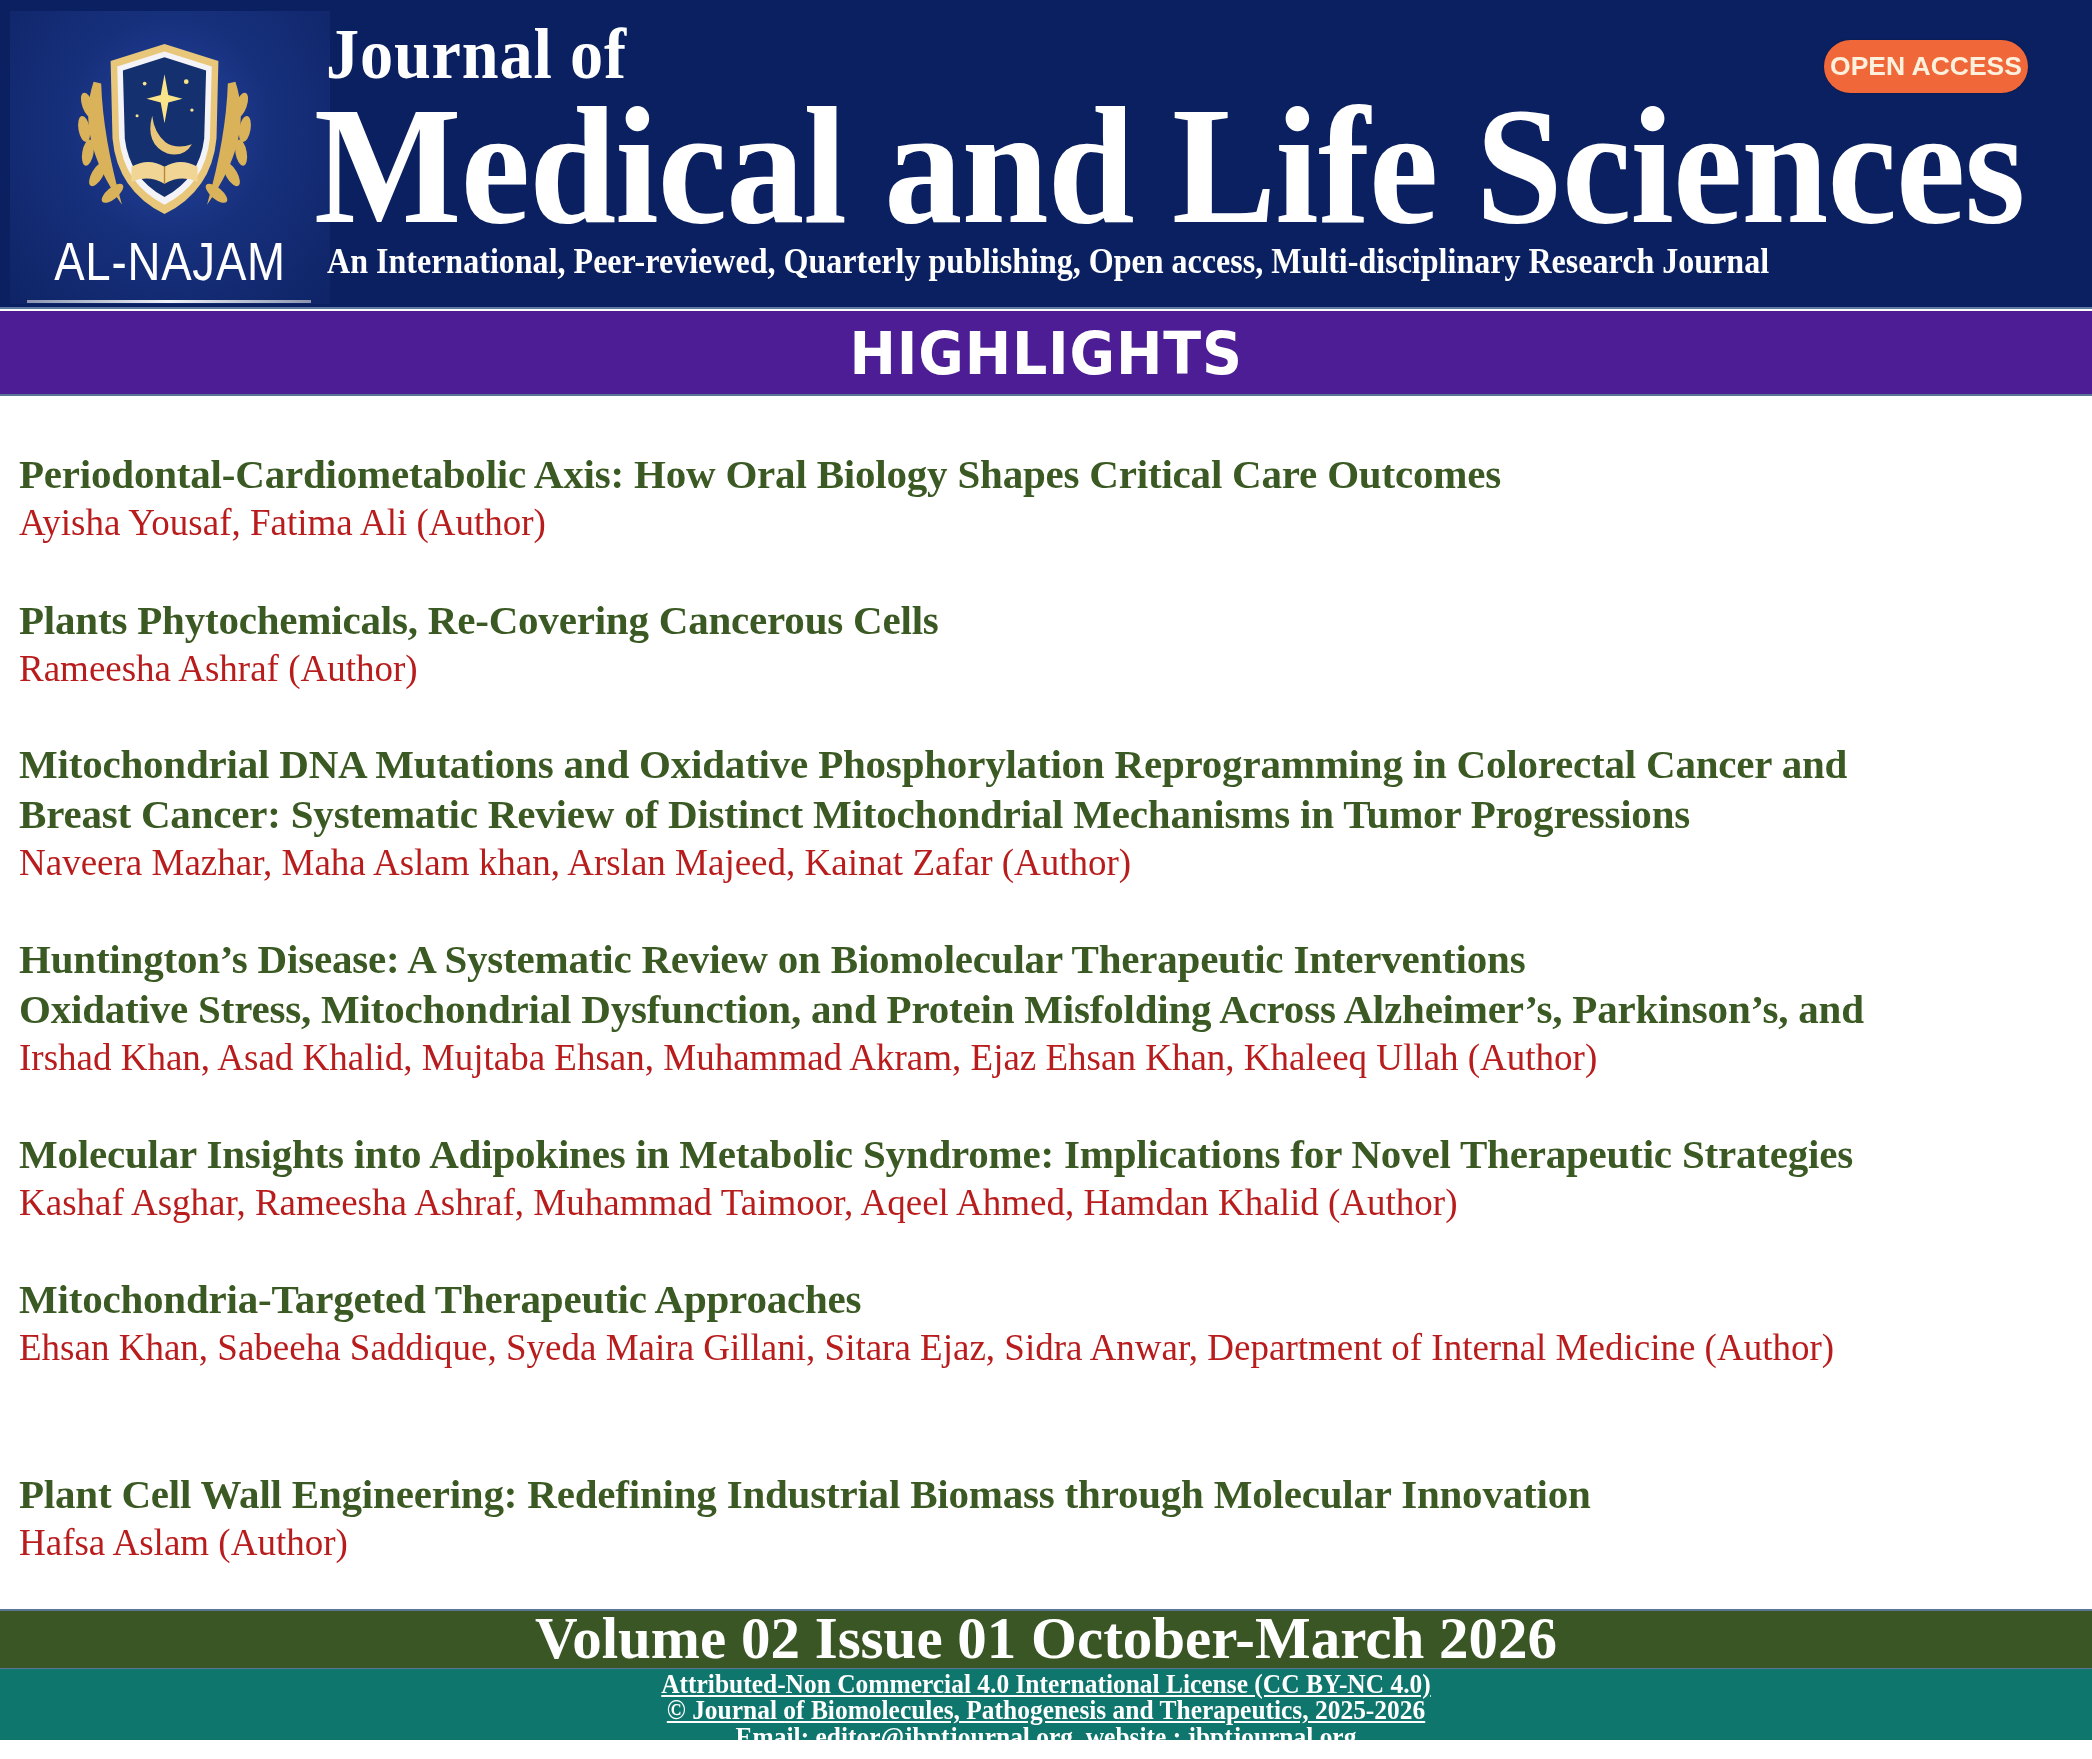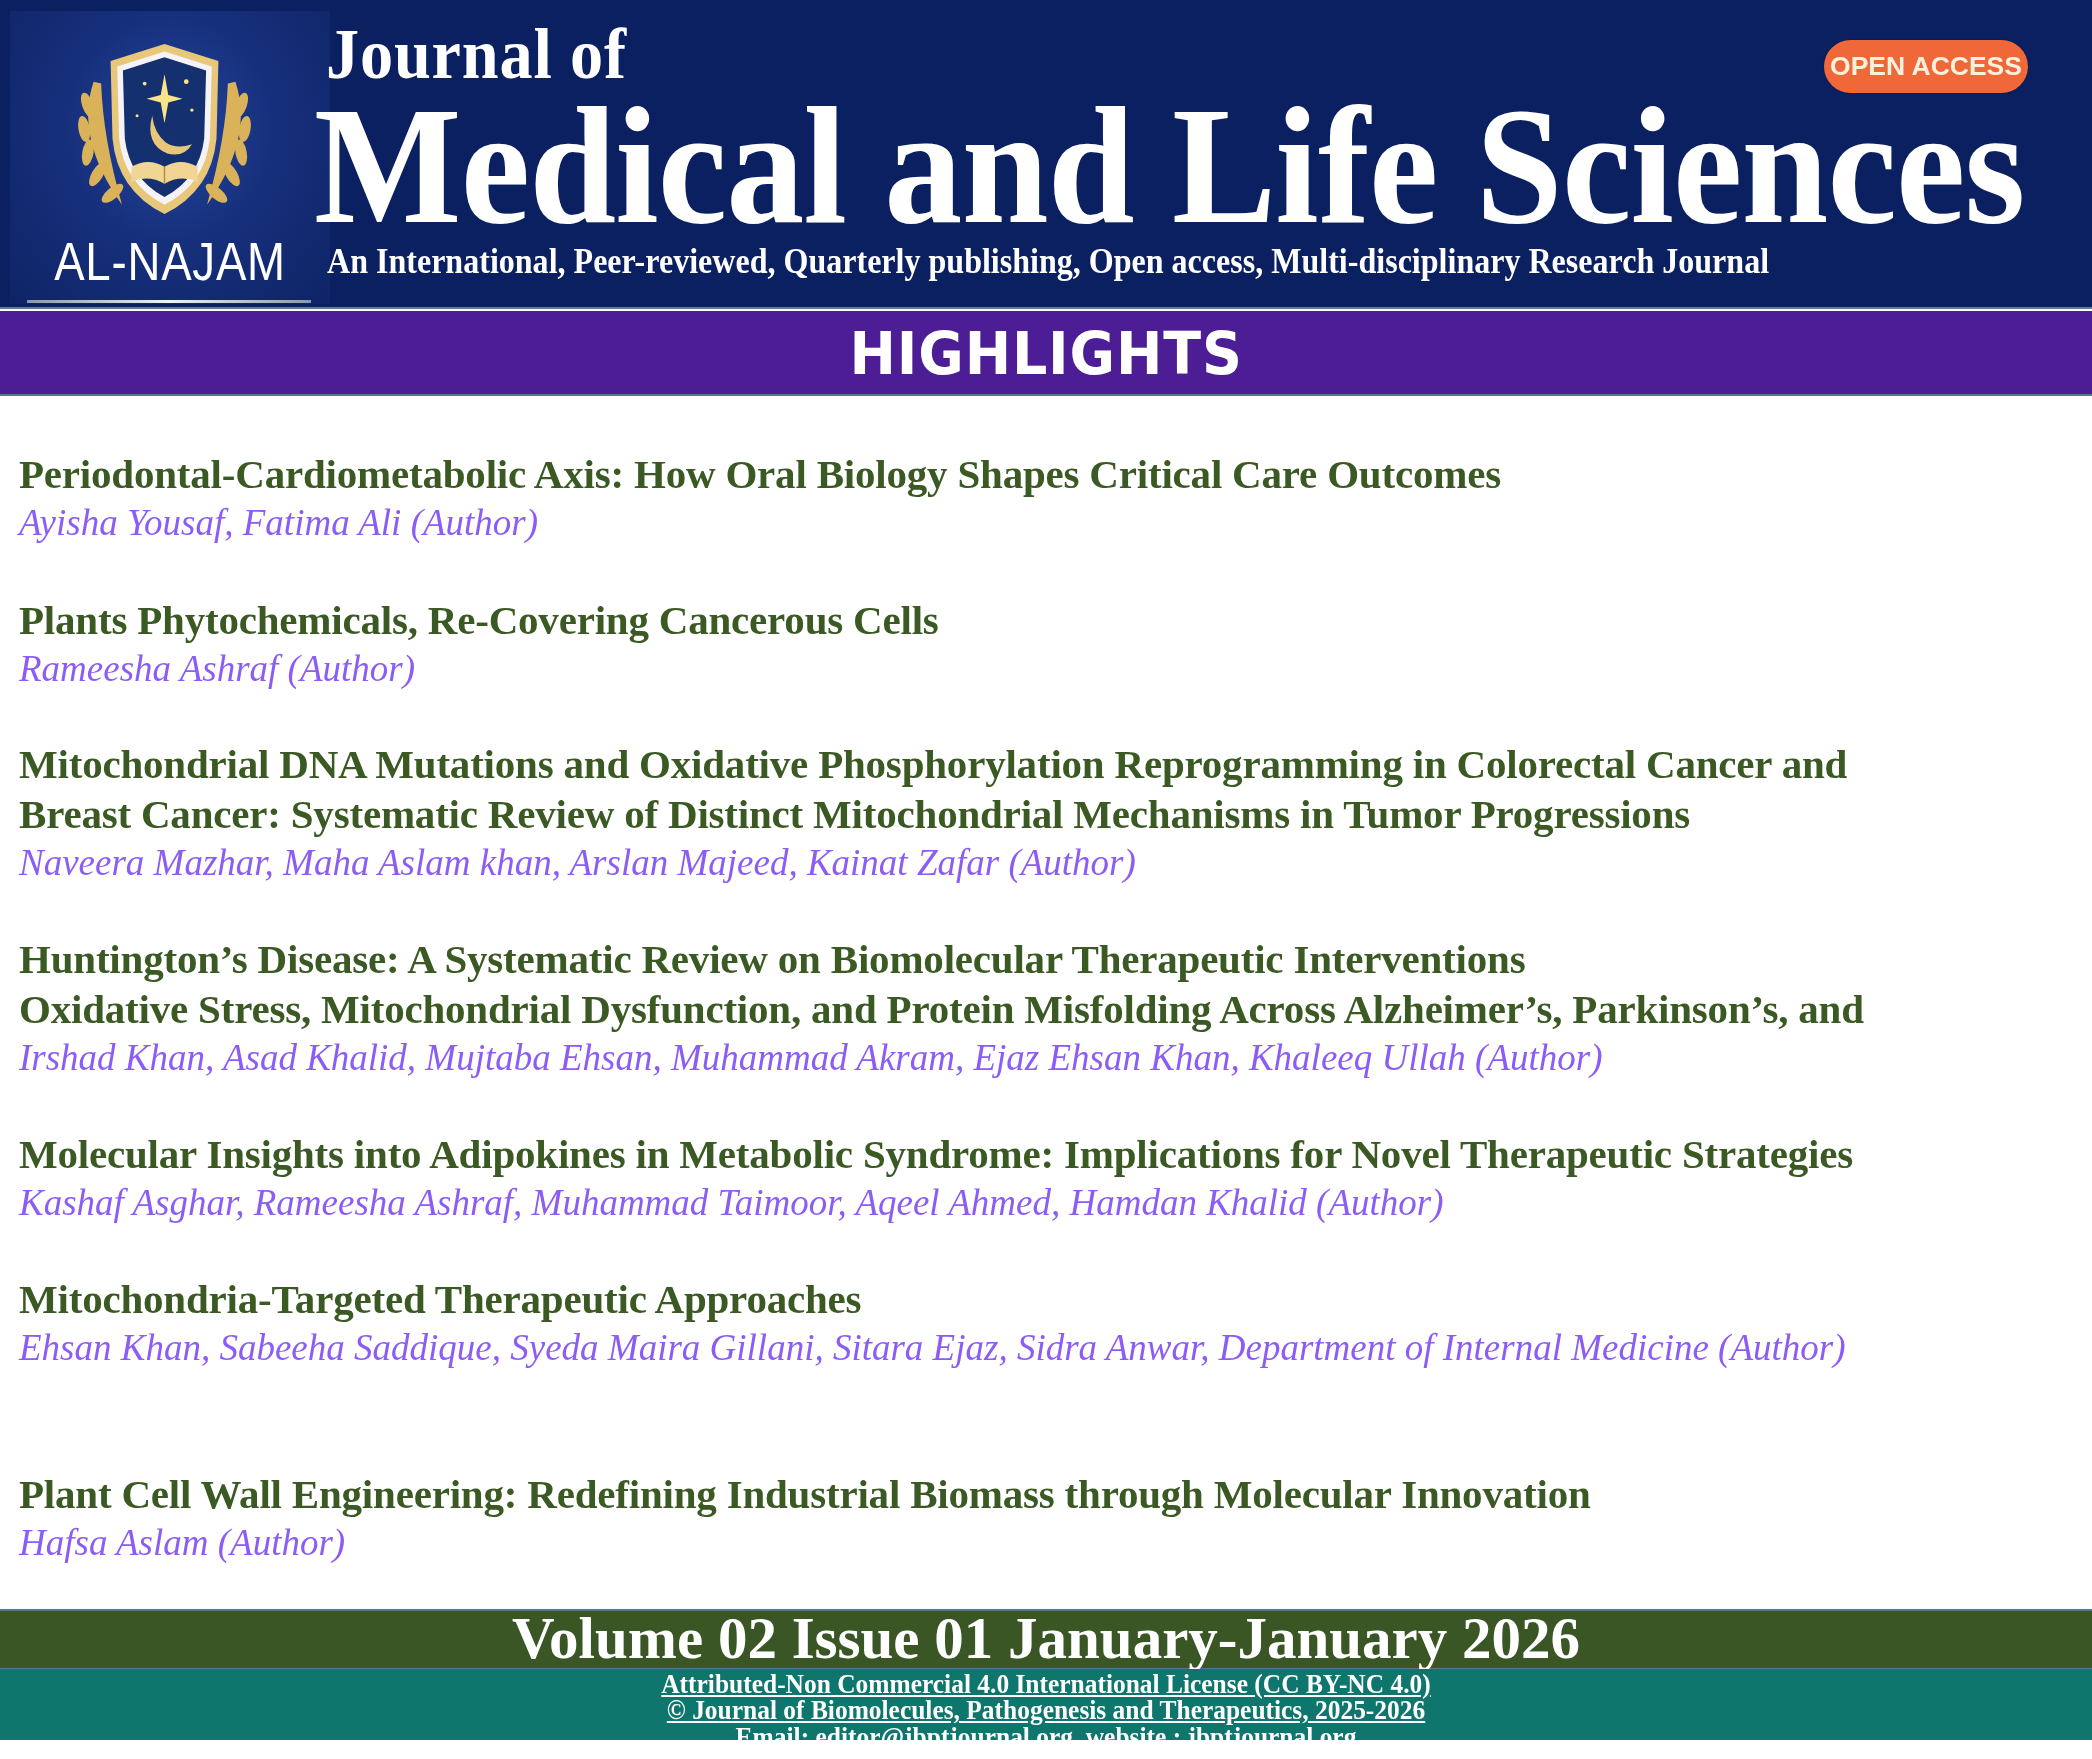--- a/index.html
+++ b/index.html
@@ -65,21 +65,21 @@
     }
 
     
     .articles { position: absolute; left: 19px; top: 445px; width: 2063px; }
     .article { position: absolute; left: 0; width: 2063px; }
     .article-title {
       color: #3b5a23; font-weight: bold; font-size: 41px; line-height: 50px;
       white-space: nowrap; letter-spacing: -0.2px;
     }
     .article-authors {
-      color: #8b5cf6; font-size: 37px; line-height: 47px; white-space: nowrap; font-style: italic;
+      color: #b91c1c; font-size: 37px; line-height: 47px; white-space: nowrap;
     }
 
     
     .volume-bar {
       position: absolute; left: 0; top: 1609px; width: 2092px; height: 61px;
       background: #3a5624;
       border-top: 2.8px solid #5a7596;
       border-bottom: 2.8px solid #5a7596;
       text-align: center;
     }
@@ -186,20 +186,20 @@
   </div>
 
   <div class="article" style="top:1024px;">
     <div class="article-title">Plant Cell Wall Engineering: Redefining Industrial Biomass through Molecular Innovation</div>
     <div class="article-authors">Hafsa Aslam (Author)</div>
   </div>
 
 </div>
 
 <div class="volume-bar">
-  <span class="volume-text">Volume 02 Issue 01 January-January 2026</span>
+  <span class="volume-text">Volume 02 Issue 01 October-March 2026</span>
 </div>
 <div class="license-bar">
   <span class="license-line">Attributed-Non Commercial 4.0 International License (CC BY-NC 4.0)</span>
   <span class="license-line">© Journal of Biomolecules, Pathogenesis and Therapeutics, 2025-2026</span>
   <span class="license-line">Email: editor@jbptjournal.org,  website : jbptjournal.org</span>
 </div>
 
 
 </body></html>

